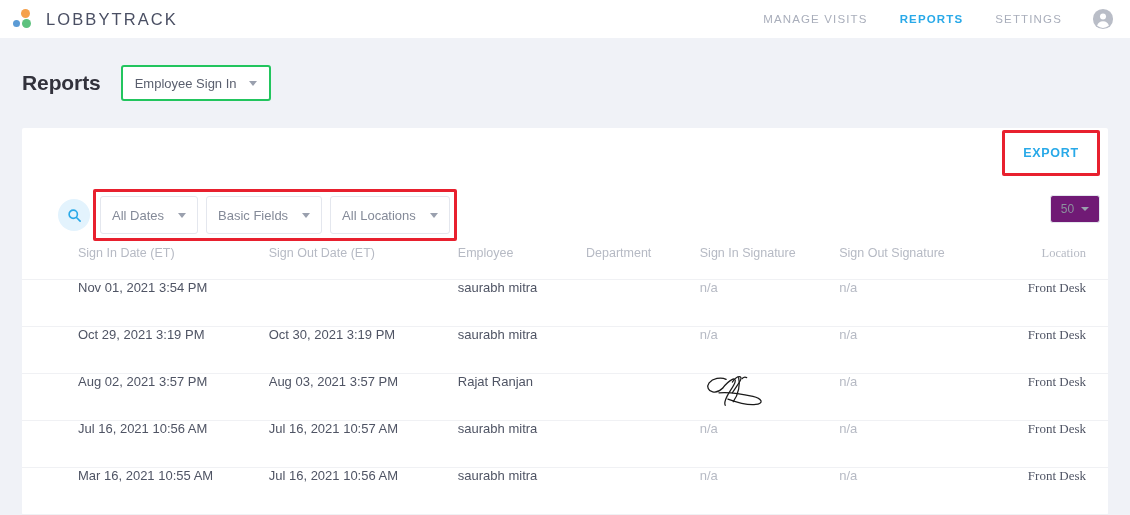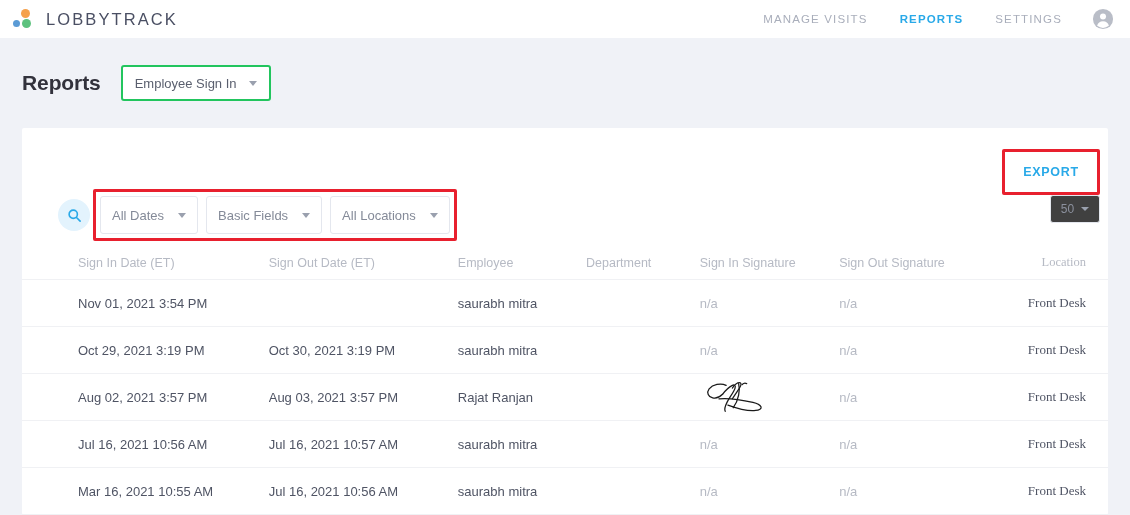--- a/index.html
+++ b/index.html
@@ -129,21 +129,21 @@
     top: 128px; left: 22px;
     width: 1086px;
     height: 387px;
     background: #ffffff;
     border-radius: 2px;
   }
 
   
   .export-wrap {
     position: absolute;
-    top: 21px;
+    top: 2px;
     right: 8px;
     border: 3px solid #e8202e;
     border-radius: 2px;
     padding: 0;
   }
   .export-btn {
     width: 92px;
     height: 40px;
     background: #fff;
     display: flex;
@@ -196,42 +196,41 @@
     color: #848a98;
   }
   .filter-select .caret { margin-left: 14px; }
 
   .pagesize {
     position: absolute;
     right: 8px;
     top: 67px;
     width: 50px;
     height: 28px;
-    background: #404040;
+    background: #701a75;
     border: 1px solid #e4e7ee;
     border-radius: 3px;
     display: flex;
     align-items: center;
     justify-content: center;
     cursor: pointer;
   }
   .pagesize .label { font-size: 12px; color: #8b909d; }
   .pagesize .caret { margin-left: 7px; border-top-color: #9aa0ae;
                      border-left-width: 4px; border-right-width: 4px; border-top-width: 4.5px; }
 
   
   .table {
     position: absolute;
     top: 118px;
     left: 0;
     width: 1086px;
   }
   .trow {
     display: flex;
-    align-items: center;
     height: 47px;
     border-bottom: 1px solid #f0f1f4;
     padding: 0 22px 0 56px;
     gap: 32px;
   }
   .thead {
     height: 34px;
     border-bottom: 1px solid #f0f1f4;
   }
   .thead .cell {

